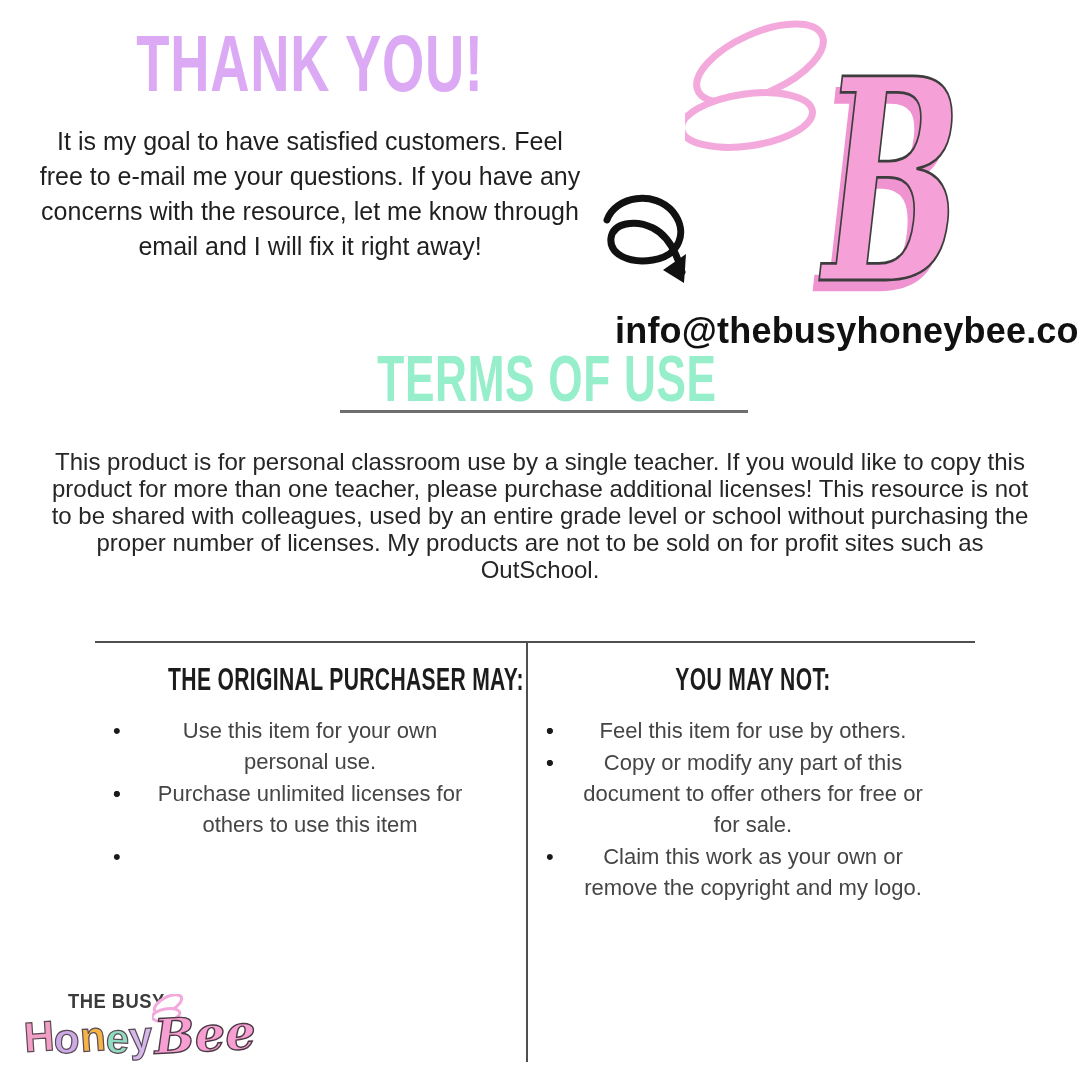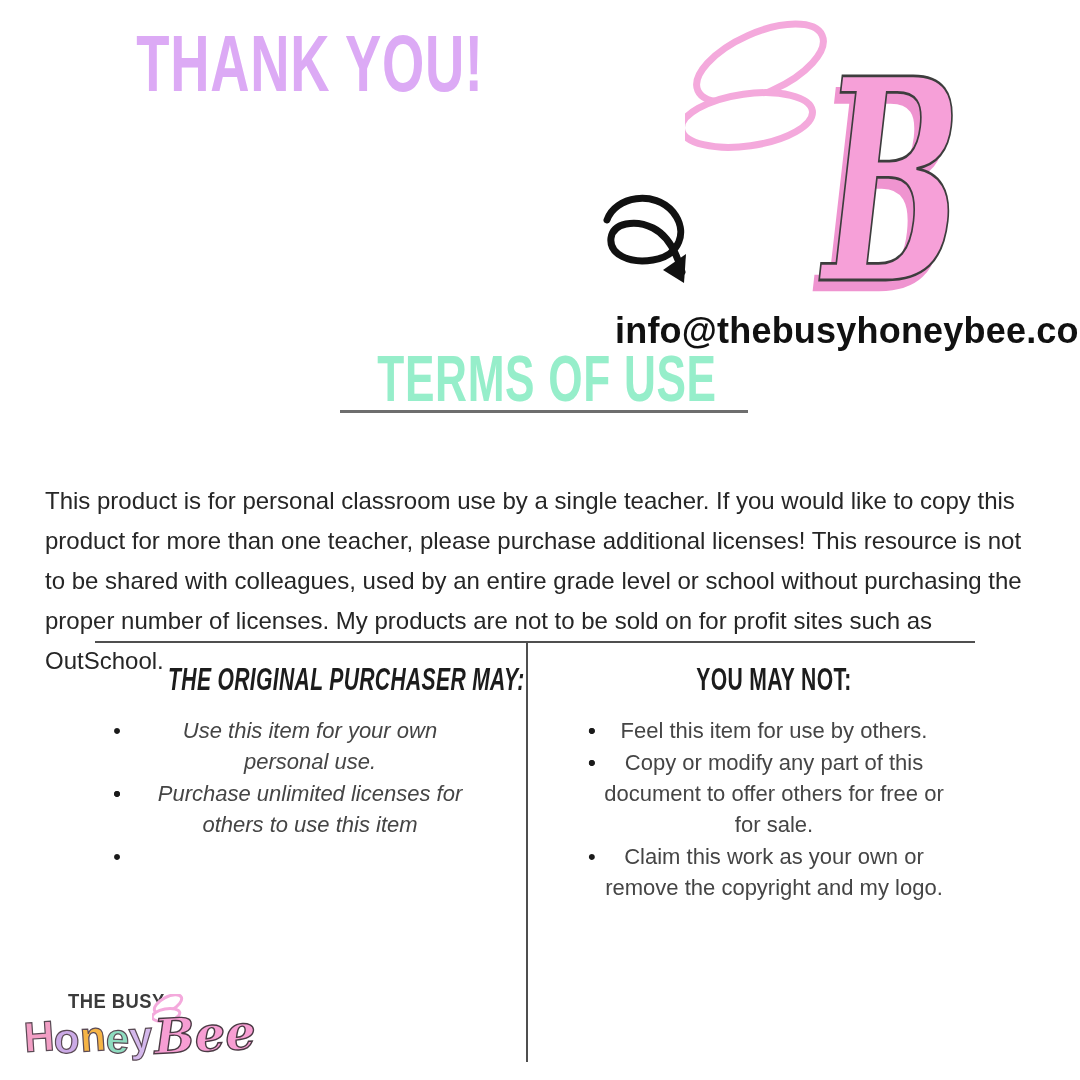--- a/index.html
+++ b/index.html
@@ -35,31 +35,31 @@
     position:absolute; top:346px; left:0; width:1094px;
     text-align:center; font-weight:bold; font-size:64px; line-height:1.05;
     transform:scaleX(0.69); transform-origin:center top; letter-spacing:1px;
   }
   .terms-underline {
     position:absolute; top:410px; left:340px; width:408px; height:3px;
     background:#6e6e6e;
   }
   .terms-body {
     position:absolute; top:448px; left:45px; width:990px;
-    font-size:24px; line-height:40px; color:#262626;margin-top:33px;
+    text-align:center; font-size:24px; line-height:27px; color:#262626;
   }
 
   
   .h-divider { position:absolute; top:641px; left:95px;  width:880px; height:2px; background:#4f4f4f; }
   .v-divider { position:absolute; top:641px; left:526px; width:2px; height:421px; background:#4f4f4f; }
 
   
   .col { position:absolute; top:662px; }
-  .col-left  { left:95px;  width:430px;font-style:italic; }
-  .col-right { left:528px; width:450px; padding-left:42px; }
+  .col-left  { left:95px;  width:430px; }
+  .col-right { left:528px; width:450px; }
   .col-heading {
     text-align:center; font-weight:bold; font-size:32px; line-height:1.1;
     color:#1c1c1c; transform:scaleX(0.66); transform-origin:center top;
     letter-spacing:0.5px; white-space:nowrap;
   }
   .bullets { list-style:none; margin-top:18px; font-size:22px; line-height:31px; color:#454545; }
   .bullets li { position:relative; margin-bottom:1px; }
   .bullets .dot {
     position:absolute; left:18px; top:0; font-size:22px; color:#1a1a1a;
   }
@@ -88,20 +88,21 @@
   }
   .fl-wings { position:absolute; left:128px; top:-16px; }
 </style>
 </head>
 <body>
 
 <div class="page">
 
   <div class="thank-you" style="color: rgb(220, 170, 245);">THANK YOU!</div>
 
+  <div class="intro">It is my goal to have satisfied customers. Feel free to e-mail me your questions. If you have any concerns with the resource, let me know through email and I will fix it right away!</div>
 
   <svg class="b-logo" viewBox="0 0 315 295">
     <g>
       <ellipse cx="75" cy="55" rx="68" ry="30" transform="rotate(-24 75 55)" fill="#ffffff" stroke-width="7" stroke="#f4a9dc"></ellipse>
       <ellipse cx="62" cy="112" rx="66" ry="26" transform="rotate(-8 62 112)" fill="#ffffff" stroke-width="7" stroke="#f4a9dc"></ellipse>
     </g>
     <g transform="translate(138,272) scale(0.82,1.4)" font-family="DejaVu Serif, serif" font-style="italic" font-weight="bold" font-size="200">
       <text x="-8" y="8" fill="#ef94d0">B</text>
       <text x="0" y="0" stroke-width="2" fill="#f6a0d8" stroke="#3d3d3d">B</text>
     </g>

